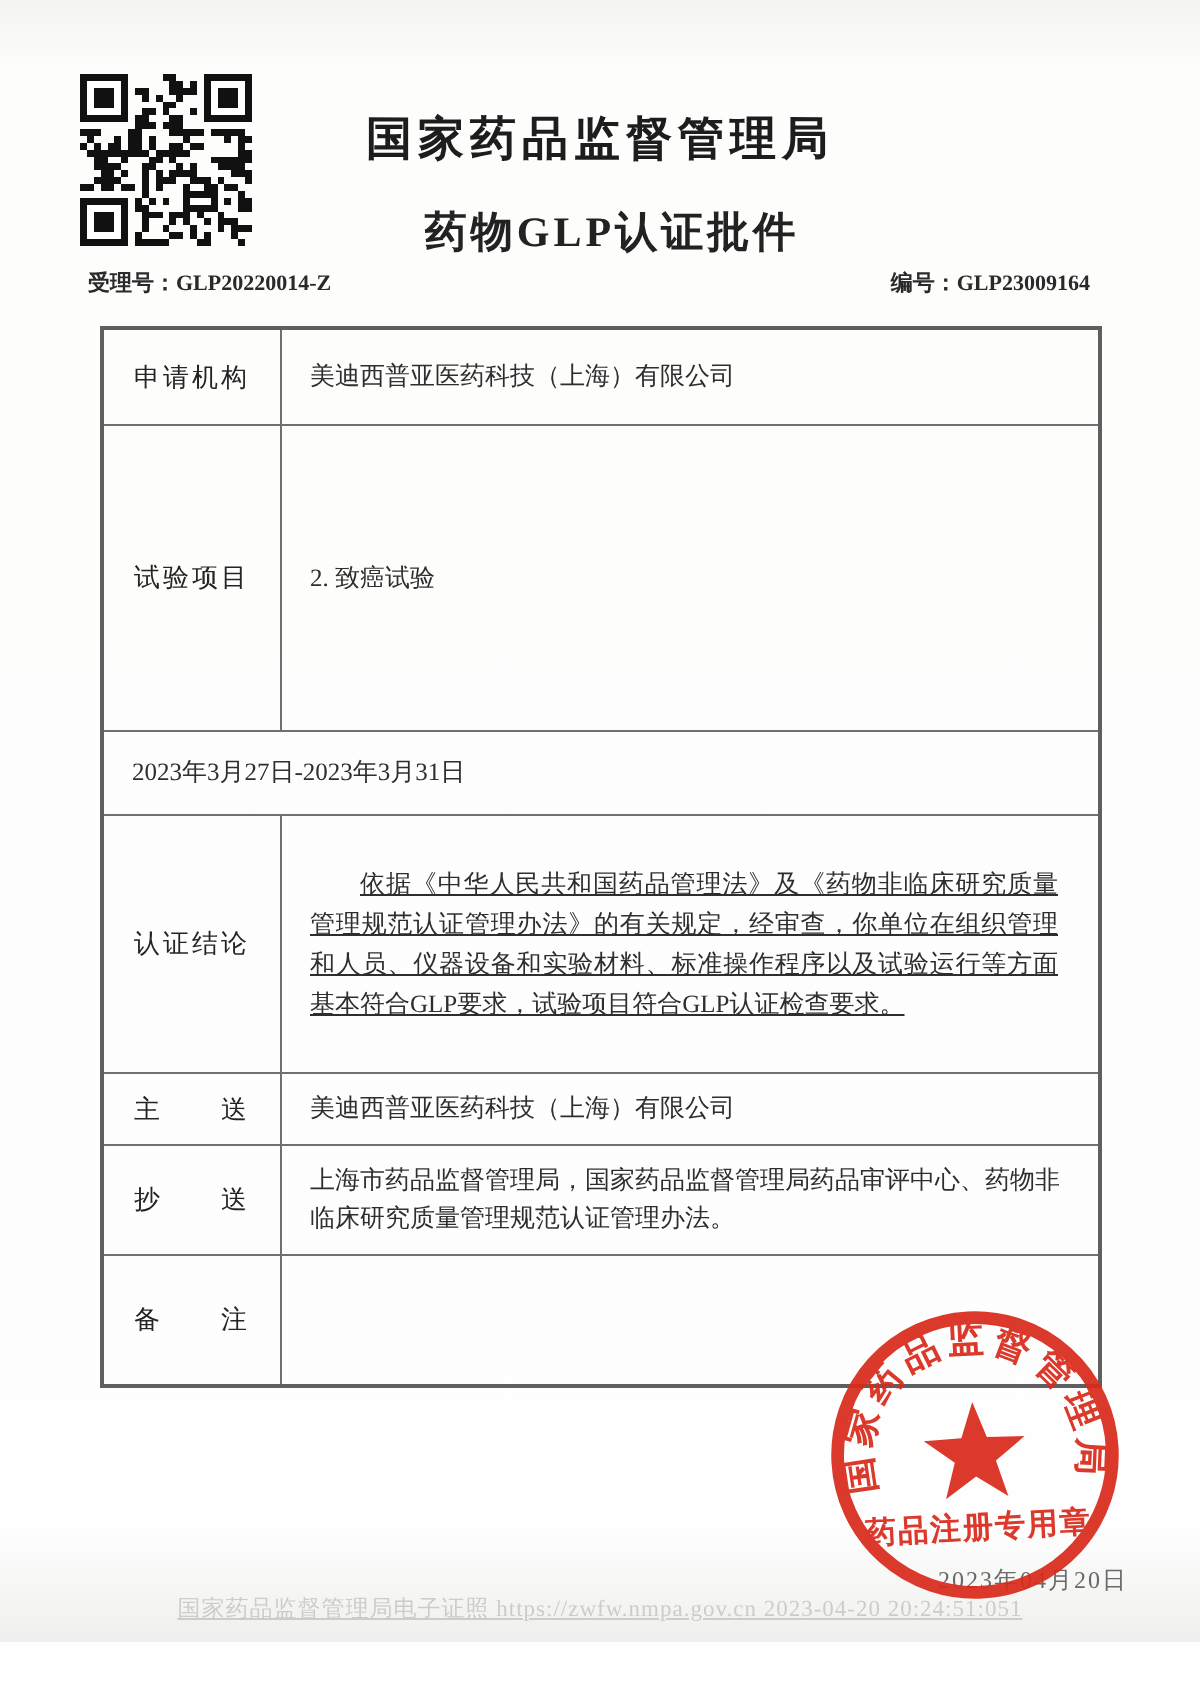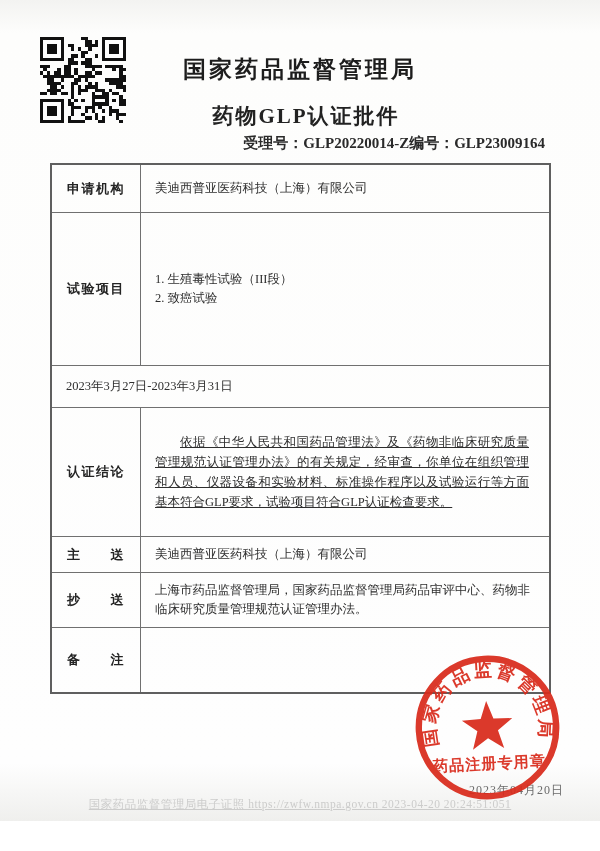--- a/index.html
+++ b/index.html
@@ -6,27 +6,27 @@
   .page{
     position:relative;width:600px;height:821px;overflow:hidden;
     font-family:"Liberation Serif","DejaVu Serif",serif;color:#2b2b2b;
     background:linear-gradient(180deg,#f3f3f1 0%,#fdfdfc 4%,#fefefe 93%,#efefed 100%);
   }
   .qr{position:absolute;left:40px;top:37px;width:86px;height:86px;shape-rendering:crispEdges;}
   .agency{position:absolute;left:0;right:0;top:54px;text-align:center;
     font-size:23px;font-weight:700;letter-spacing:3px;color:#1d1d1d;}
   .doctitle{position:absolute;left:12px;right:0;top:102px;text-align:center;
     font-size:21px;font-weight:600;letter-spacing:2px;color:#222;}
-  .refline{position:absolute;left:67px;right:55px;top:134px;display:flex;
-    justify-content:flex-end;font-size:15px;font-weight:700;color:#2a2a2a;}
+  .refline{position:absolute;left:44px;right:55px;top:134px;display:flex;
+    justify-content:space-between;font-size:11px;font-weight:700;color:#2a2a2a;}
   .ctable{position:absolute;left:50px;top:163px;width:497px;border:2px solid #5f5f5f;background:transparent;}
   .row{display:flex;}
   .row + .row{border-top:1px solid #707070;}
   .lbl{width:88px;min-width:88px;border-right:1px solid #707070;display:flex;
-    align-items:center;justify-content:center;font-weight:700;font-size:13px;
+    align-items:center;justify-content:center;font-weight:400;font-size:13px;
     letter-spacing:1.5px;color:#242424;text-align:center;}
   .val{flex:1;display:flex;flex-direction:column;justify-content:center;
     padding:8px 14px;font-size:12.5px;color:#2e2e2e;line-height:1.5;}
   .r1{min-height:47px}.r2{min-height:47px}.r3{min-height:152px}.r4{min-height:41px}
   .r5{min-height:128px}.r6{min-height:35px}.r7{min-height:52px}.r8{min-height:64px}
   .para{text-indent:2em;text-align:justify;line-height:1.62;padding-right:6px;text-decoration:underline;}
   .sealdate{position:absolute;left:418px;top:782px;width:146px;text-align:right;
     font-size:12px;color:#6a6a6a;letter-spacing:1px;}
   .seal{position:absolute;left:409px;top:649px;width:157px;height:157px;
     transform:rotate(-3deg);opacity:.93;}
@@ -269,21 +269,20 @@
   </div>
 
   <div class="ctable">
     <div class="row r1">
       <div class="lbl">申请机构</div>
       <div class="val">美迪西普亚医药科技（上海）有限公司</div>
     </div>
     <div class="row r3">
       <div class="lbl">试验项目</div>
       <div class="val">
-        <div>1. 生殖毒性试验（III段）</div>
         <div>2. 致癌试验</div>
       </div>
     </div>
     <div class="row r4">
       <div class="val">2023年3月27日-2023年3月31日</div>
     </div>
     <div class="row r5">
       <div class="lbl">认证结论</div>
       <div class="val">
         <div class="para">依据《中华人民共和国药品管理法》及《药物非临床研究质量管理规范认证管理办法》的有关规定，经审查，你单位在组织管理和人员、仪器设备和实验材料、标准操作程序以及试验运行等方面基本符合GLP要求，试验项目符合GLP认证检查要求。</div>

